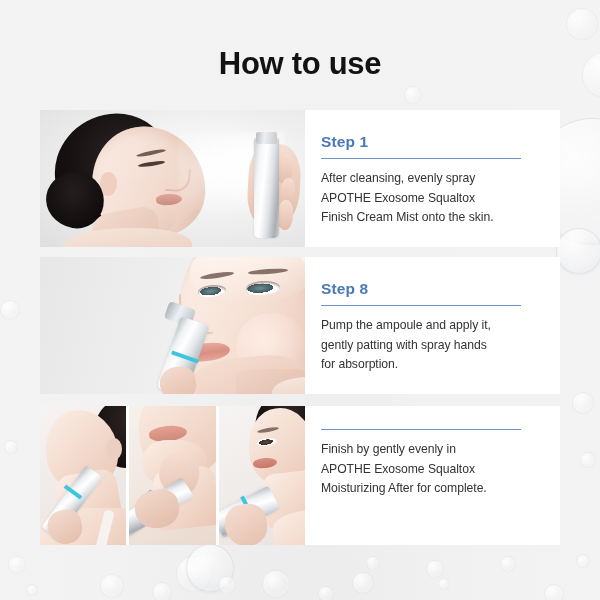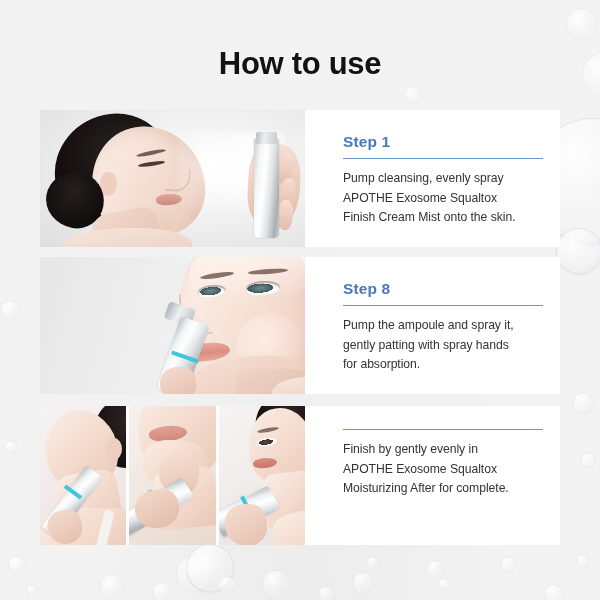--- a/index.html
+++ b/index.html
@@ -78,21 +78,21 @@
 
   .card-photo {
     position: relative;
     width: 265px;
     flex: 0 0 265px;
     overflow: hidden;
     background: #e9e9ea;
   }
   .card-body {
     flex: 1 1 auto;
-    padding: 23px 0 0 38px;
+    padding: 23px 0 0 16px;
     background: #fff;
   }
   .step-head {
     font-size: 15.5px;
     font-weight: bold;
     color: #4a79b8;
     letter-spacing: 0.1px;
     margin: 0 0 7px 0;
   }
   .step-rule {
@@ -538,21 +538,21 @@
       <div class="hand"></div>
       <div class="finger f1"></div>
       <div class="finger f2"></div>
       <div class="finger f3"></div>
       <div class="bottle"></div>
       <div class="nozzle"></div>
     </div>
     <div class="card-body">
       <div class="step-head">Step 1</div>
       <div class="step-rule"></div>
-      <div class="step-line">Pump cleansing, evenly spray</div>
+      <div class="step-line">After cleansing, evenly spray</div>
       <div class="step-line">APOTHE Exosome Squaltox</div>
       <div class="step-line">Finish Cream Mist onto the skin.</div>
     </div>
   </div>
 
   <div class="card" id="card-2">
     <div class="card-photo p2">
       <div class="face"></div>
       <div class="forehead"></div>
       <div class="browL"></div>
@@ -567,21 +567,21 @@
       <div class="neck"></div>
       <div class="shoulder"></div>
       <div class="cap"></div>
       <div class="bottle"></div>
       <div class="stripe"></div>
       <div class="thumb"></div>
     </div>
     <div class="card-body">
       <div class="step-head">Step 8</div>
       <div class="step-rule"></div>
-      <div class="step-line">Pump the ampoule and spray it,</div>
+      <div class="step-line">Pump the ampoule and apply it,</div>
       <div class="step-line">gently patting with spray hands</div>
       <div class="step-line">for absorption.</div>
     </div>
   </div>
 
   <div class="card" id="card-3">
     <div class="card-photo p3">
 
       <div class="tri t1">
         <div class="hairD"></div>

